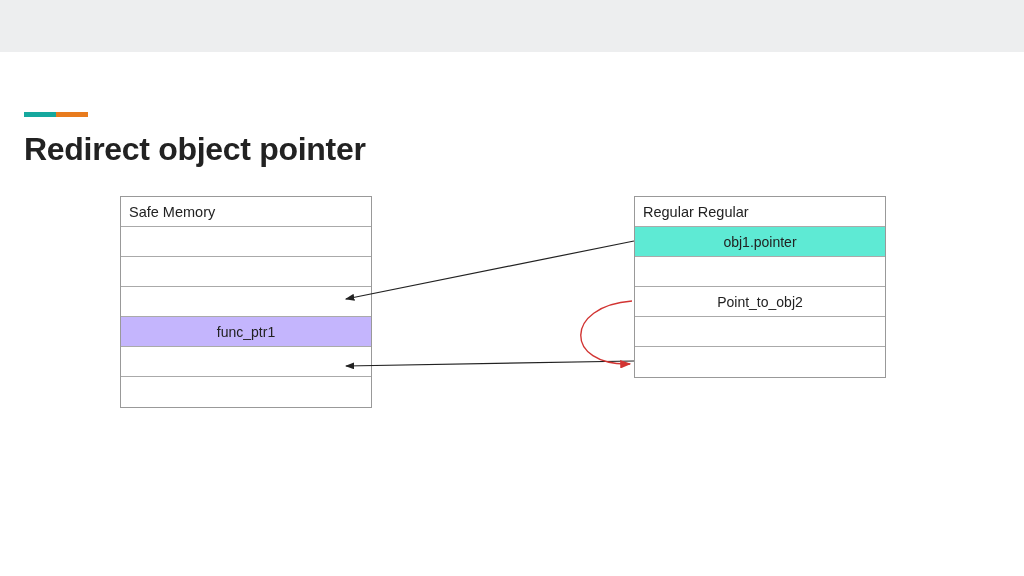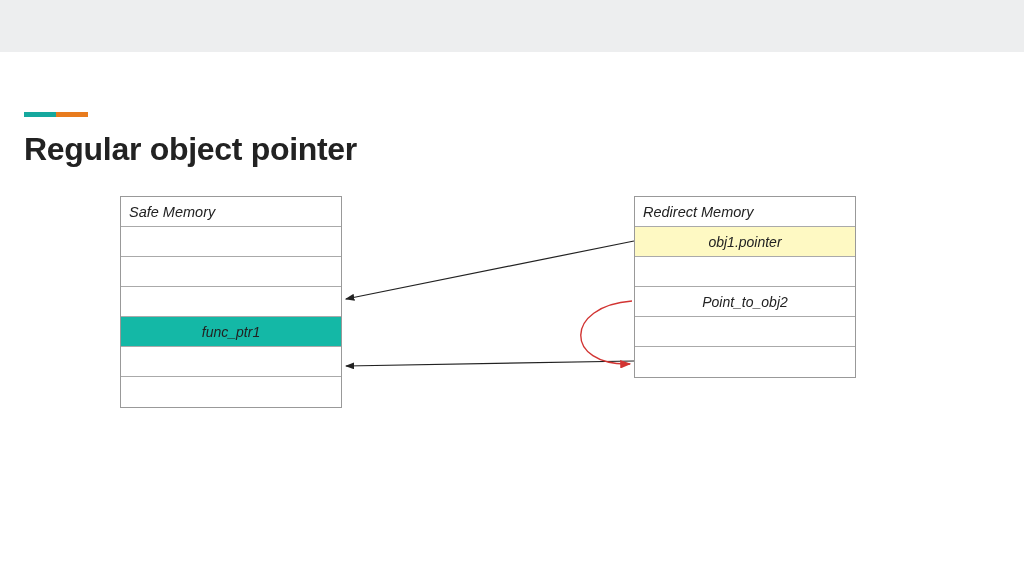--- a/index.html
+++ b/index.html
@@ -42,22 +42,21 @@
       letter-spacing: -0.3px;
     }
     .diagram-area {
       position: relative;
       width: 100%;
       height: 340px;
     }
     .memory-table {
       position: absolute;
       border: 1px solid #999;
-      width: 222px;
-      font-style: italic;
+      width: 252px;
     }
     .memory-table.left {
       left: 96px;
       top: 0;
     }
     .memory-table.right {
       left: 610px;
       top: 0;
     }
     .mem-row {
@@ -72,60 +71,60 @@
     }
     .mem-row:last-child {
       border-bottom: none;
     }
     .mem-header {
       justify-content: flex-start;
       padding-left: 8px;
       font-size: 14.5px;
     }
     .mem-row.red {
-      background: #fef9c3;
+      background: #5eead4;
     }
     .mem-row.green {
-      background: #14b8a6;
+      background: #c4b5fd;
     }
     svg.arrows {
       position: absolute;
       top: 0;
       left: 0;
       width: 100%;
       height: 100%;
       pointer-events: none;
     }
   </style>
 </head>
 <body>
 
 <div class="top-bar"></div>
 
 <div class="content">
   <div class="accent-line">
     <div class="accent-teal"></div>
     <div class="accent-orange"></div>
   </div>
-  <h1 class="title">Regular object pointer</h1>
+  <h1 class="title">Redirect object pointer</h1>
 
   <div class="diagram-area">
 
     <div class="memory-table left">
       <div class="mem-row mem-header">Safe Memory</div>
       <div class="mem-row"></div>
       <div class="mem-row"></div>
       <div class="mem-row"></div>
       <div class="mem-row green">func_ptr1</div>
       <div class="mem-row"></div>
       <div class="mem-row"></div>
     </div>
 
     <div class="memory-table right">
-      <div class="mem-row mem-header">Redirect Memory</div>
+      <div class="mem-row mem-header">Regular Regular</div>
       <div class="mem-row red">obj1.pointer</div>
       <div class="mem-row"></div>
       <div class="mem-row">Point_to_obj2</div>
       <div class="mem-row"></div>
       <div class="mem-row"></div>
     </div>
 
     <svg class="arrows">
       <defs>
         <marker id="arrowhead-black" markerWidth="8" markerHeight="6" refX="7" refY="3" orient="auto">

